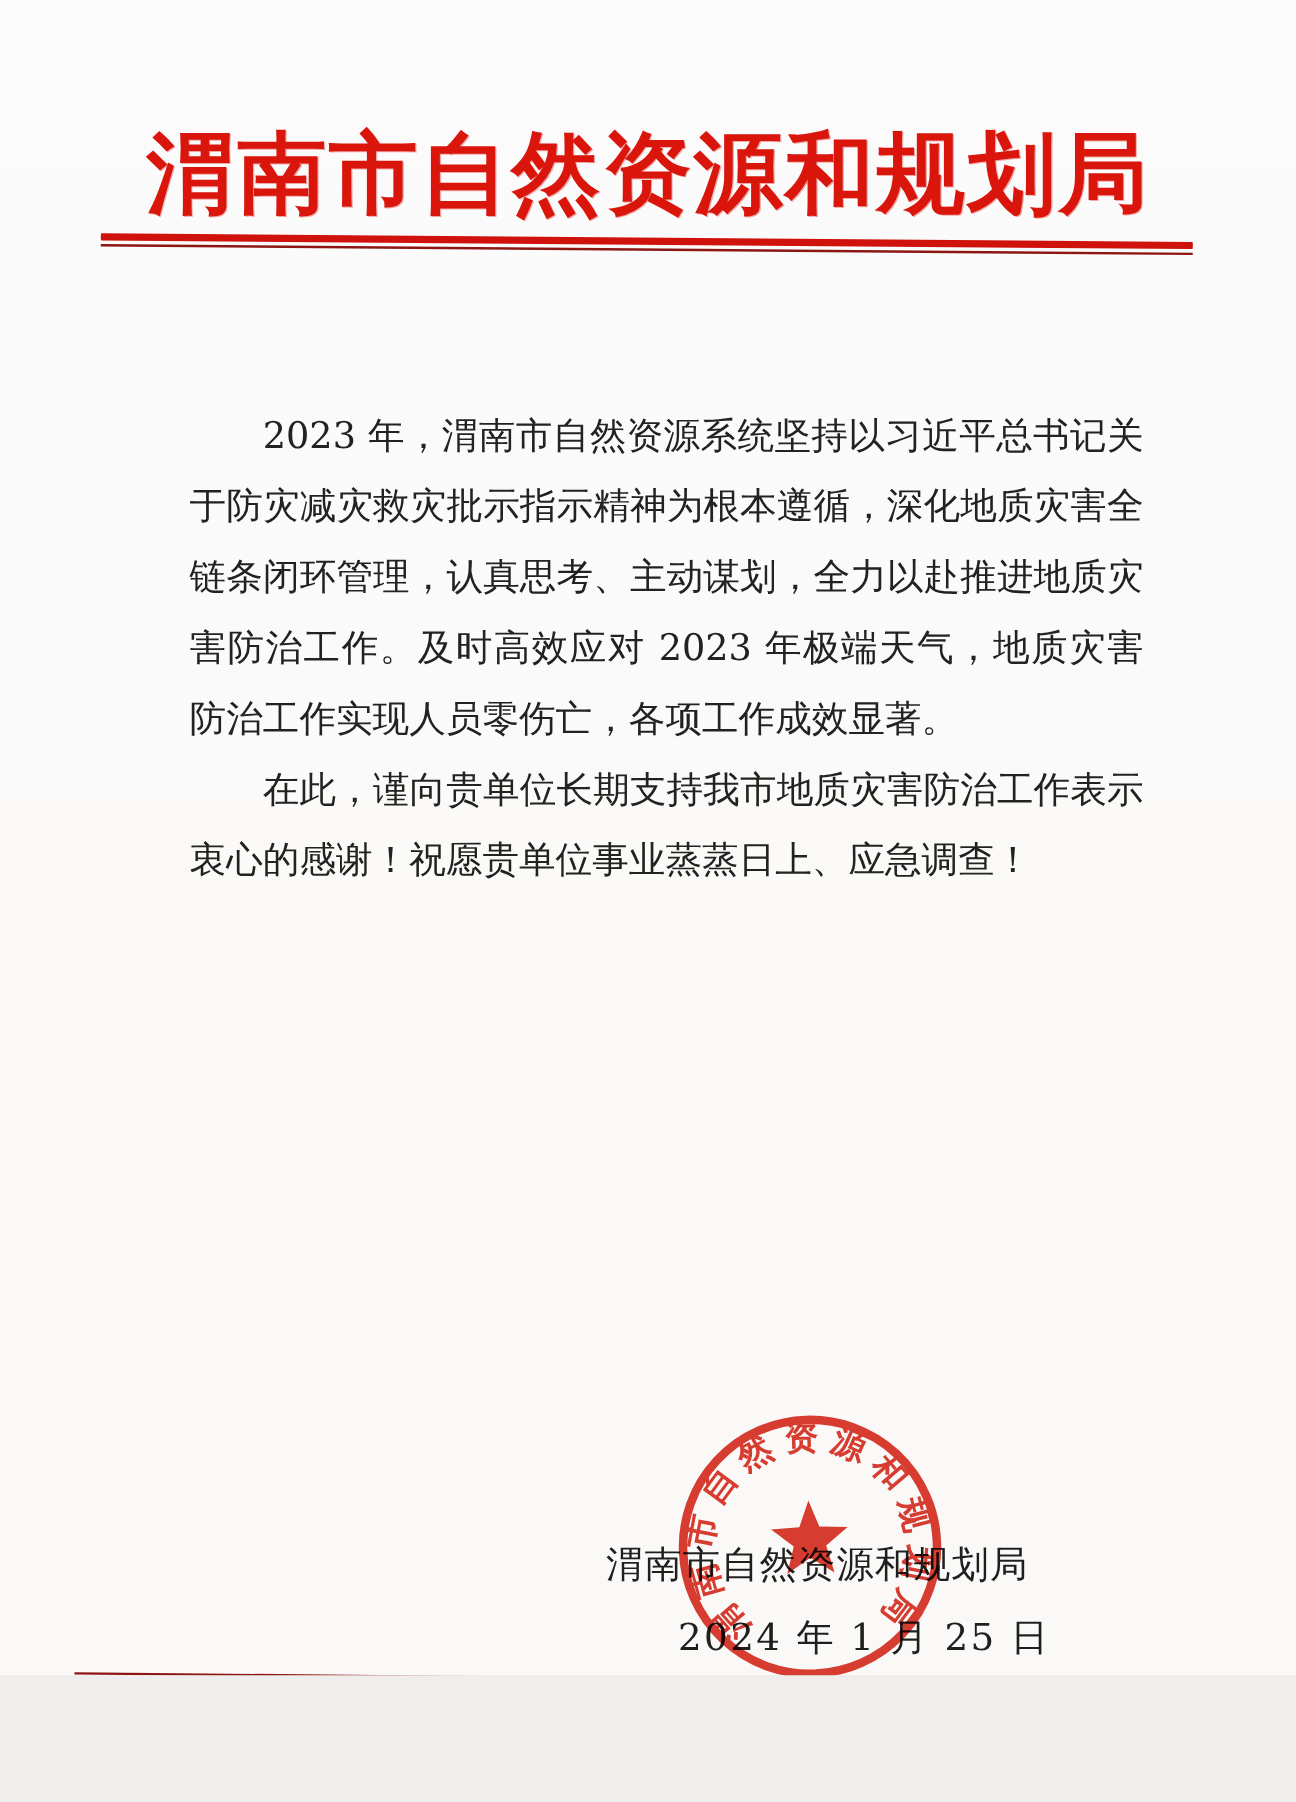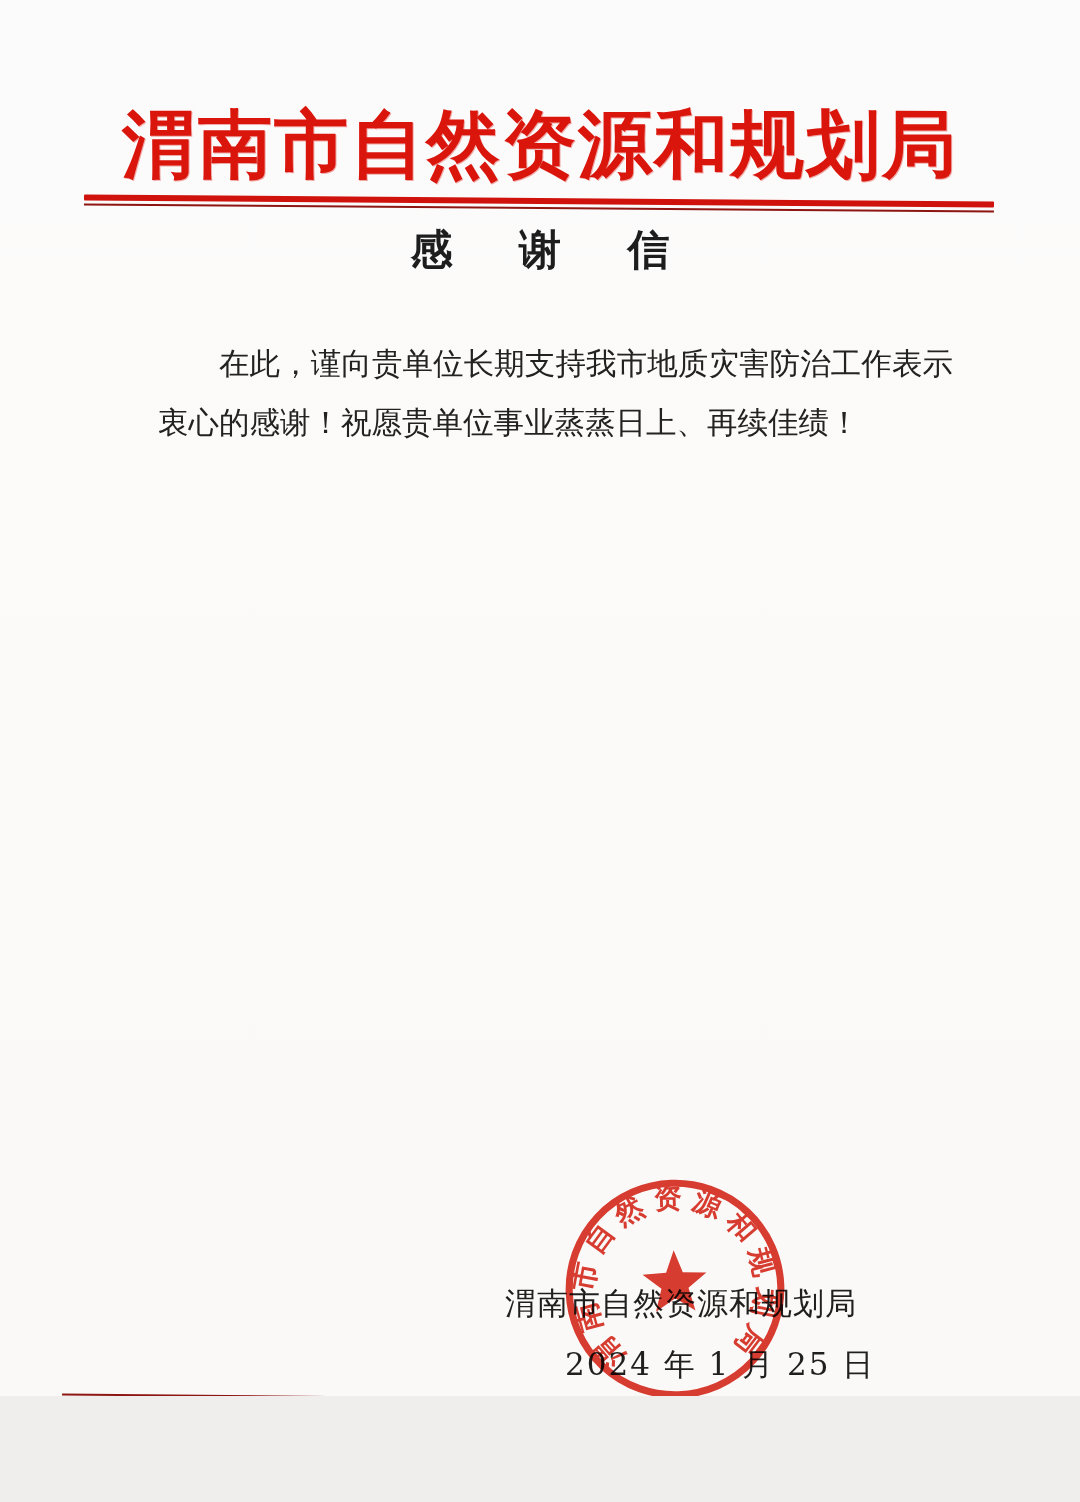--- a/index.html
+++ b/index.html
@@ -83,24 +83,24 @@
 
 <div class="page">
 
   <div class="org-title">渭南市自然资源和规划局</div>
 
   <div class="rule rule-top">
     <div class="thick"></div>
     <div class="thin"></div>
   </div>
 
-  <h1 class="letter-title">感 谢 信</h1>
 
   <div class="body-text">
-    <p class="para">在此，谨向贵单位长期支持我市地质灾害防治工作表示衷心的感谢！祝愿贵单位事业蒸蒸日上、再续佳绩！</p>
+    <p class="para">2023 年，渭南市自然资源系统坚持以习近平总书记关于防灾减灾救灾批示指示精神为根本遵循，深化地质灾害全链条闭环管理，认真思考、主动谋划，全力以赴推进地质灾害防治工作。及时高效应对 2023 年极端天气，地质灾害防治工作实现人员零伤亡，各项工作成效显著。</p>
+    <p class="para">在此，谨向贵单位长期支持我市地质灾害防治工作表示衷心的感谢！祝愿贵单位事业蒸蒸日上、应急调查！</p>
   </div>
 
   <div class="signature">渭南市自然资源和规划局</div>
 
   <div class="sign-date">2024 年 1 月 25 日</div>
 
   <svg class="seal" viewBox="0 0 230 230" xmlns="http://www.w3.org/2000/svg" aria-hidden="true">
     <circle cx="115" cy="115" r="104" fill="none" stroke="#d8281a" stroke-width="7"></circle>
     <polygon fill="#d8281a" points="115,77 123.2,98.7 146.4,99.8 128.3,114.3 134.4,136.7 115,124 95.6,136.7 101.7,114.3 83.6,99.8 106.8,98.7"></polygon>
     <defs>

